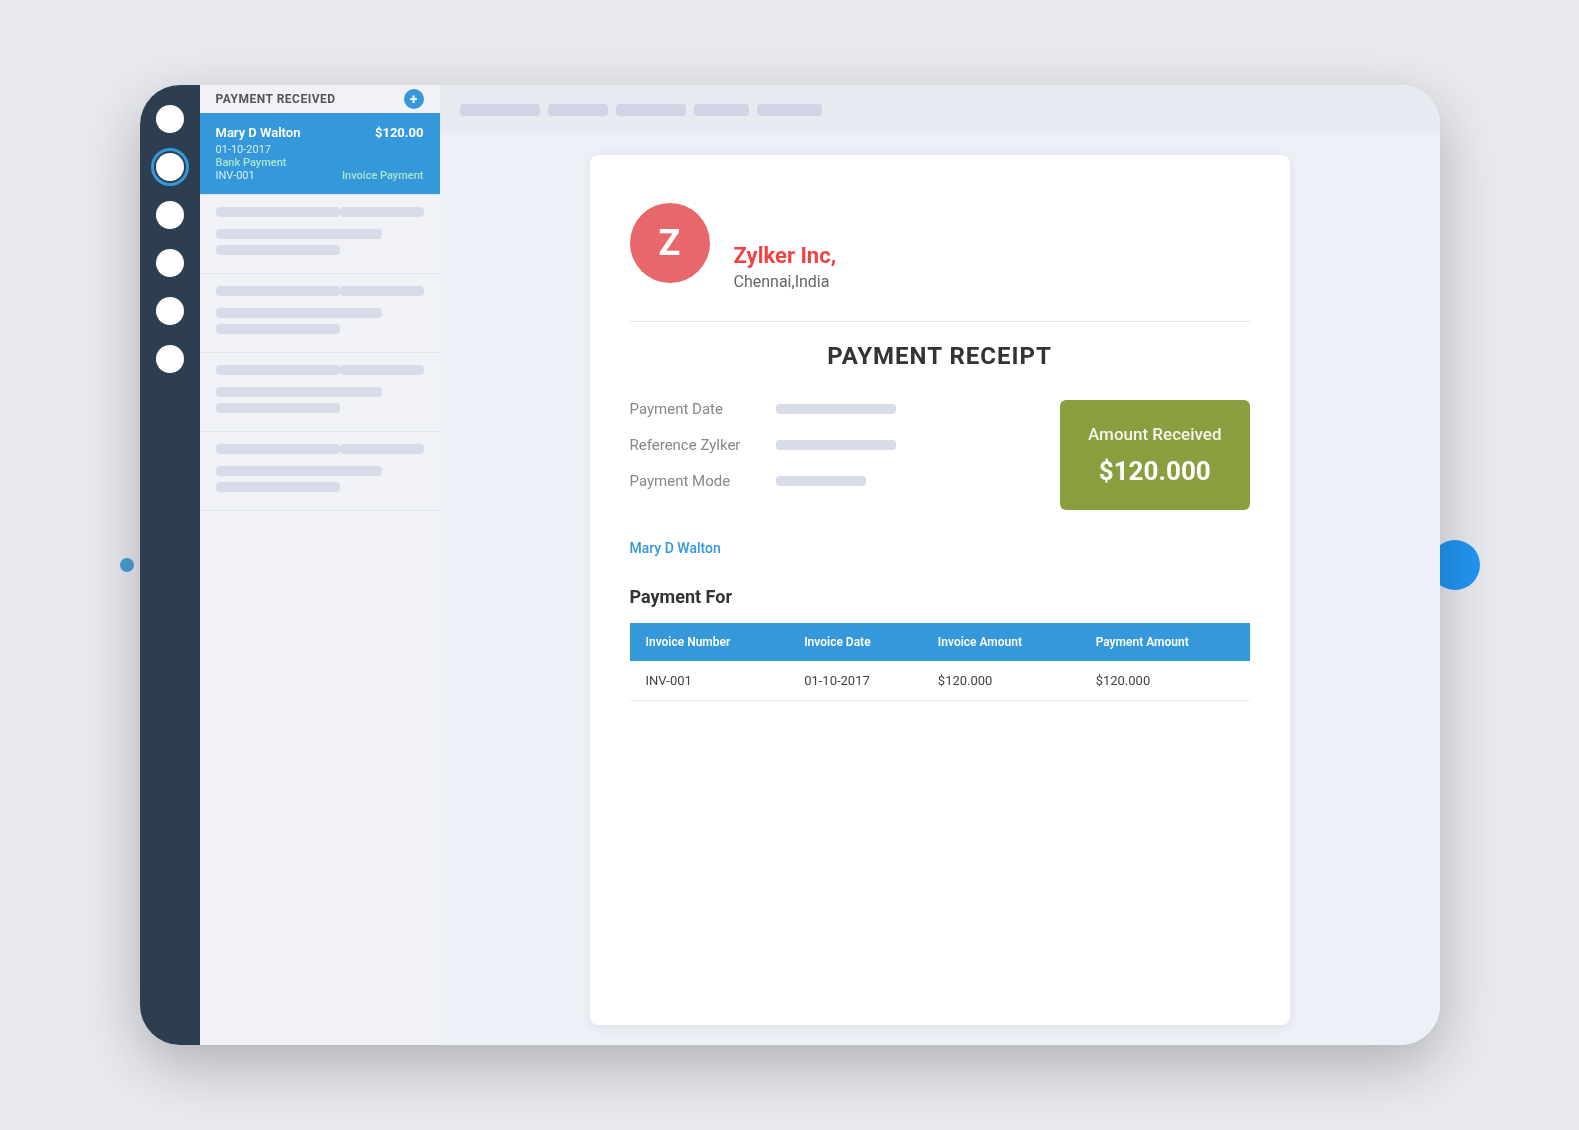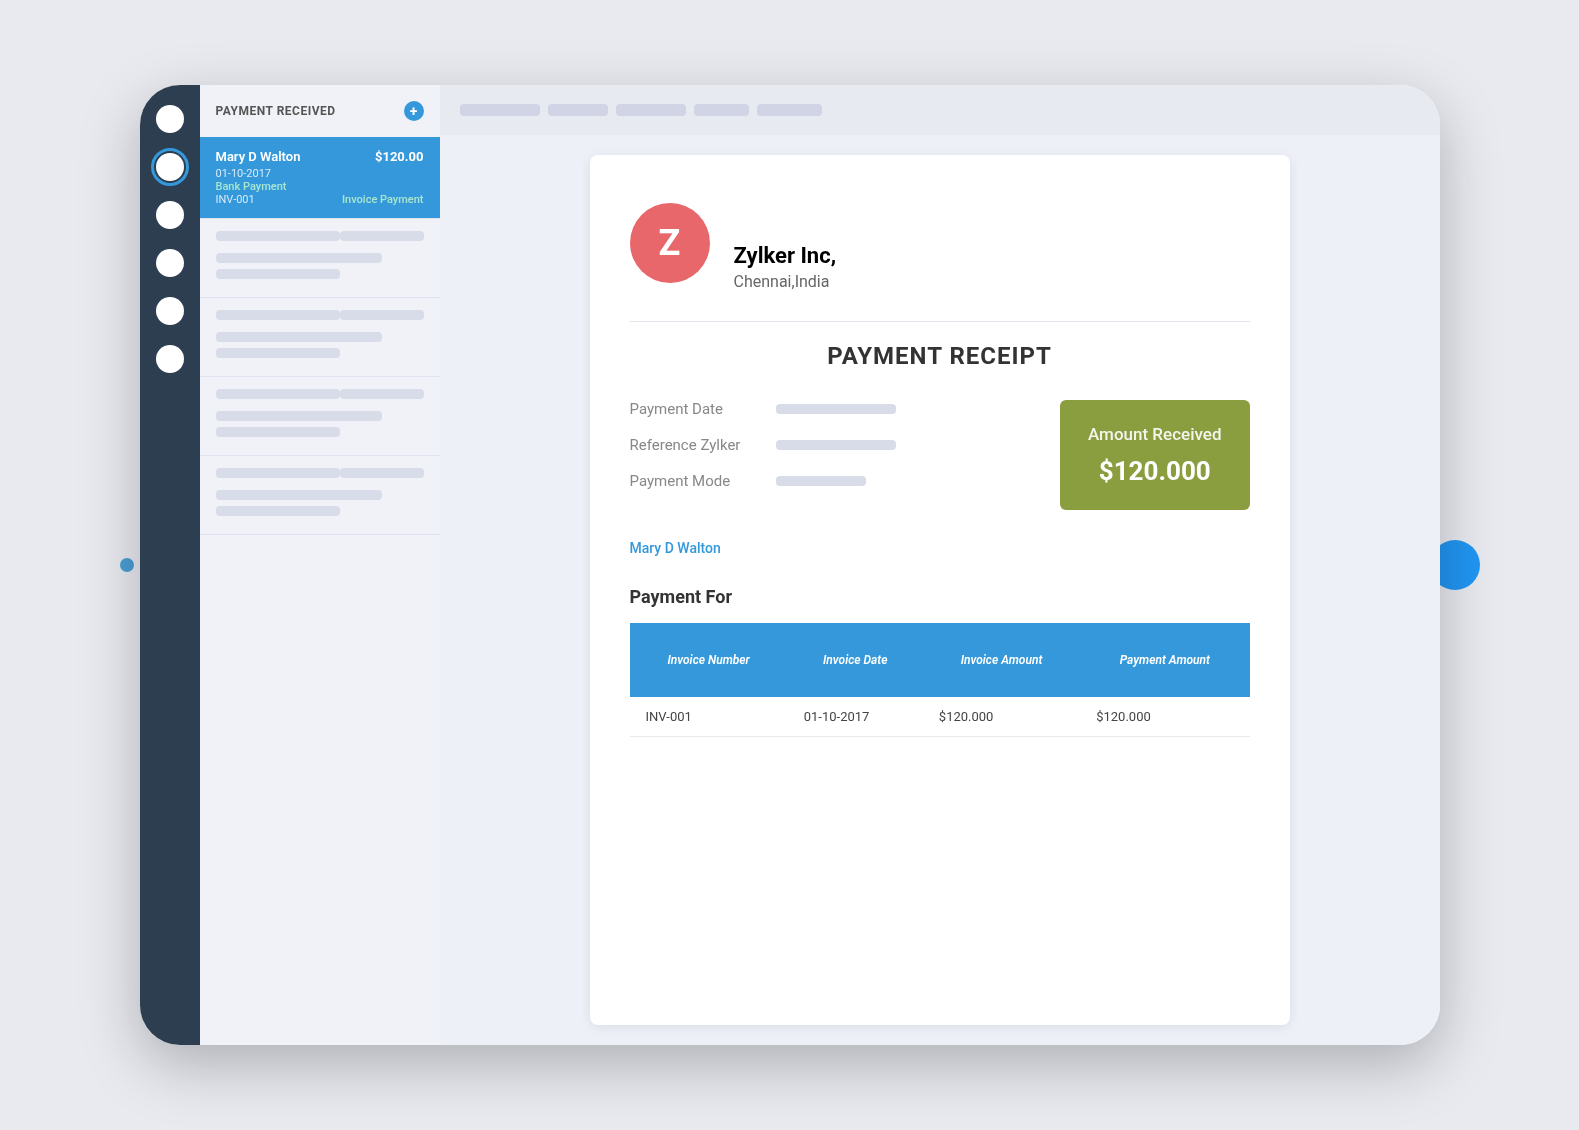--- a/index.html
+++ b/index.html
@@ -77,21 +77,21 @@
       width: 240px;
       background: #f0f2f8;
       flex-shrink: 0;
       display: flex;
       flex-direction: column;
     }
 
     .list-header {
       display: flex;
       align-items: center;
-      padding: 16px 16px;
+      padding: 4px 16px;
       gap: 8px;
       background: #f0f2f8;
     }
 
     .list-header-title {
       font-size: 12px;
       font-weight: 700;
       color: #555;
       letter-spacing: 0.5px;
       flex: 1;
@@ -265,21 +265,21 @@
       font-size: 36px;
       font-weight: 700;
       flex-shrink: 0;
     }
 
     .company-info {}
 
     .company-name {
       font-size: 22px;
       font-weight: 700;
-      color: #000000;
+      color: #ef4444;
       margin-top: 48px;
     }
 
     .company-location {
       font-size: 16px;
       color: #666;
       margin-top: 4px;
     }
 
     .divider {
@@ -383,26 +383,25 @@
     .invoice-table {
       width: 100%;
       border-collapse: collapse;
     }
 
     .invoice-table thead tr {
       background: #3498db;
     }
 
     .invoice-table thead th {
-      padding: 30px 16px;
-      text-align: center;
+      padding: 12px 16px;
+      text-align: left;
       font-size: 12px;
       font-weight: 600;
       color: #ffffff;
-      font-style: italic;
     }
 
     .invoice-table tbody tr {
       border-bottom: 1px solid #e8eaf0;
     }
 
     .invoice-table tbody td {
       padding: 12px 16px;
       font-size: 13px;
       color: #444;

